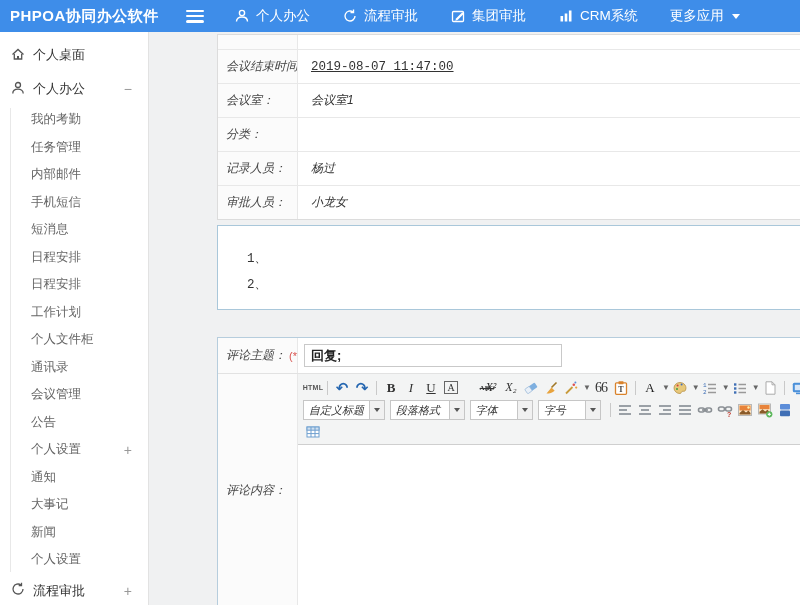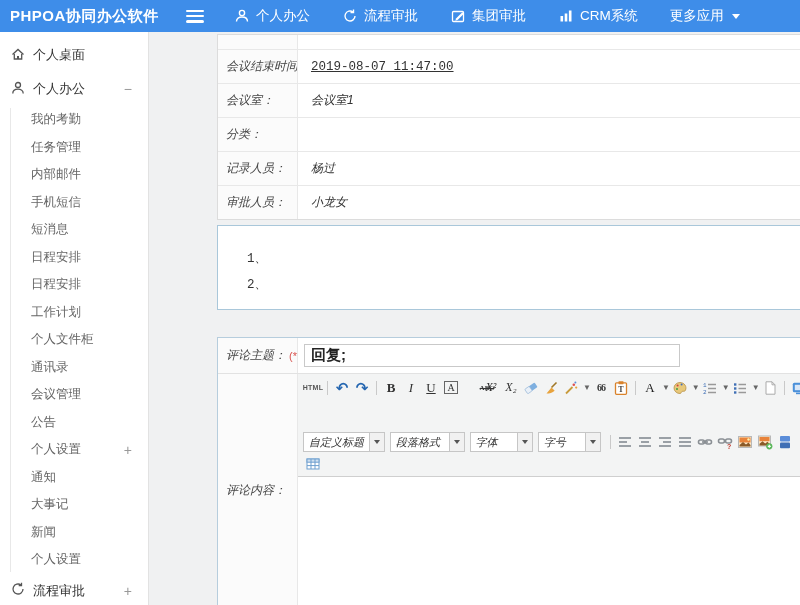--- a/index.html
+++ b/index.html
@@ -70,46 +70,46 @@
   .table2 {
     position:absolute; left:68px; top:305px; right:0; bottom:-1px;
     background:#fff; border:1px solid #b6cddd; border-right:none; border-bottom:none;
     display:flex; flex-direction:column;
   }
   .subject-row { height:36px; display:flex; border-bottom:1px solid #e2e2e2; flex:0 0 auto; }
   .subject-row .tlabel, .content-row .tlabel { font-style:italic; }
   .required { color:#d9534f; margin-left:3px; font-style:normal; font-size:11px; }
   .subject-val { flex:1; display:flex; align-items:center; padding-left:6px; }
   .subject-input {
-    width:376px; height:23px; border:1px solid #c9c9c9; padding:0 6px;
-    font-weight:bold; font-size:15px; color:#222; font-family:inherit; outline:none;
+    width:258px; height:23px; border:1px solid #c9c9c9; padding:0 6px;
+    font-weight:bold; font-size:13px; color:#222; font-family:inherit; outline:none;
   }
   .content-row { flex:1; display:flex; min-height:0; }
   .content-row .tlabel { align-items:center; }
   .editor { flex:1; display:flex; flex-direction:column; min-width:0; }
 
   
   .ed-toolbar { background:#f3f4f4; border-bottom:1px solid #cfcfcf; padding:3px 5px 2px; flex:0 0 auto; }
   .ed-row { display:flex; align-items:center; height:21px; }
-  .ed-row.r2 { height:24px;margin-top:32px; }
+  .ed-row.r2 { height:24px; }
   .ed-row.r3 { height:20px; }
   .ed-btn {
     min-width:20px; height:18px; padding:0 1px; display:flex; align-items:center; justify-content:center;
     font-size:12px; color:#333; cursor:pointer; border-radius:2px;
   }
   .tsep { width:1px; height:14px; background:#c9c9c9; margin:0 4px; flex:0 0 auto; }
   .g-html { font-size:7px; font-weight:bold; color:#555; letter-spacing:.3px; }
   .g-undo, .g-redo { color:#2566b0; font-weight:bold; font-size:15px; line-height:1; }
   .g-b { font-family:"Liberation Serif","DejaVu Serif",serif; font-weight:bold; font-size:13px; }
   .g-i { font-family:"Liberation Serif","DejaVu Serif",serif; font-style:italic; font-size:13px; }
   .g-u { font-family:"Liberation Serif","DejaVu Serif",serif; font-size:13px; text-decoration:underline; }
   .g-abox { font-family:"Liberation Serif","DejaVu Serif",serif; font-size:10px; border:1px solid #666; line-height:11px; padding:0 2px; }
   .g-strike { font-size:7px; font-weight:bold; text-decoration:line-through; font-family:"Liberation Serif",serif;margin-left:32px; }
   .g-supsub { font-family:"Liberation Serif","DejaVu Serif",serif; font-size:12px; font-style:italic; }
-  .g-quote { font-family:"Liberation Serif","DejaVu Serif",serif; font-weight:bold; font-size:10px; letter-spacing:-1px; }
+  .g-quote { font-family:"Liberation Serif","DejaVu Serif",serif; font-weight:normal; font-size:14px; letter-spacing:-1px; }
   .g-fcolor { font-family:"Liberation Serif","DejaVu Serif",serif; font-size:13px; color:#222; }
   .caret-sm { font-size:8px; color:#666; margin-left:2px; cursor:pointer; }
   .ed-dd { display:flex; align-items:stretch; border:1px solid #c6c6c6; background:#fff; height:20px; margin-right:5px; cursor:pointer; }
   .ed-dd .ddlbl { flex:1; display:flex; align-items:center; padding:0 5px; font-size:11px; font-style:italic; color:#333; white-space:nowrap; overflow:hidden; }
   .ed-dd .ddbtn { width:15px; border-left:1px solid #c6c6c6; background:#f1f1f1; display:flex; align-items:center; justify-content:center; }
   .ed-dd .ddbtn i { width:0; height:0; border-left:3.5px solid transparent; border-right:3.5px solid transparent; border-top:4px solid #555; }
   .ed-content { flex:1; background:#fff; outline:none; }
 </style>
 </head>
 <body>

